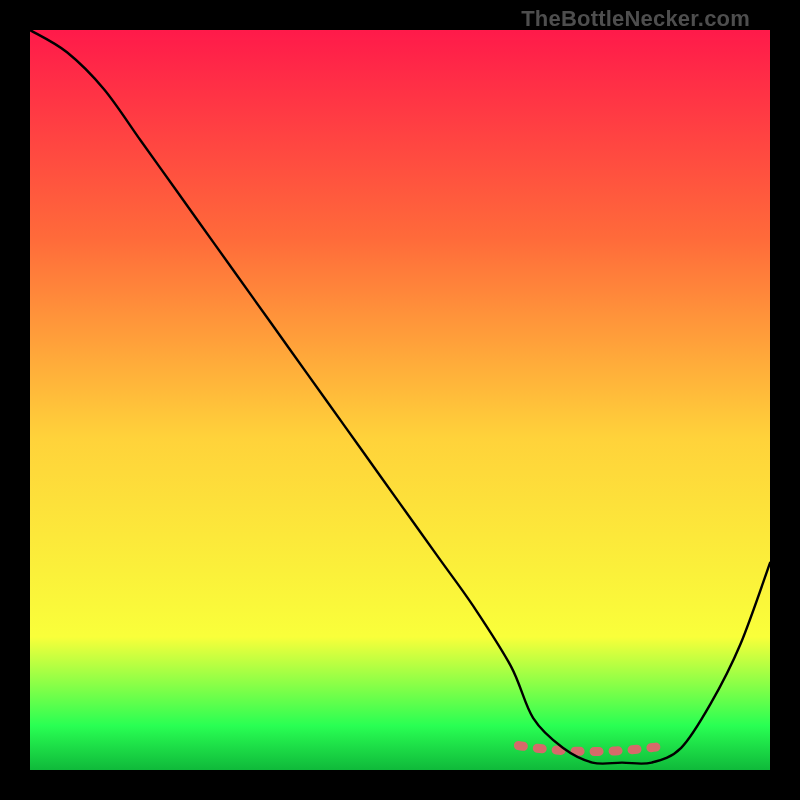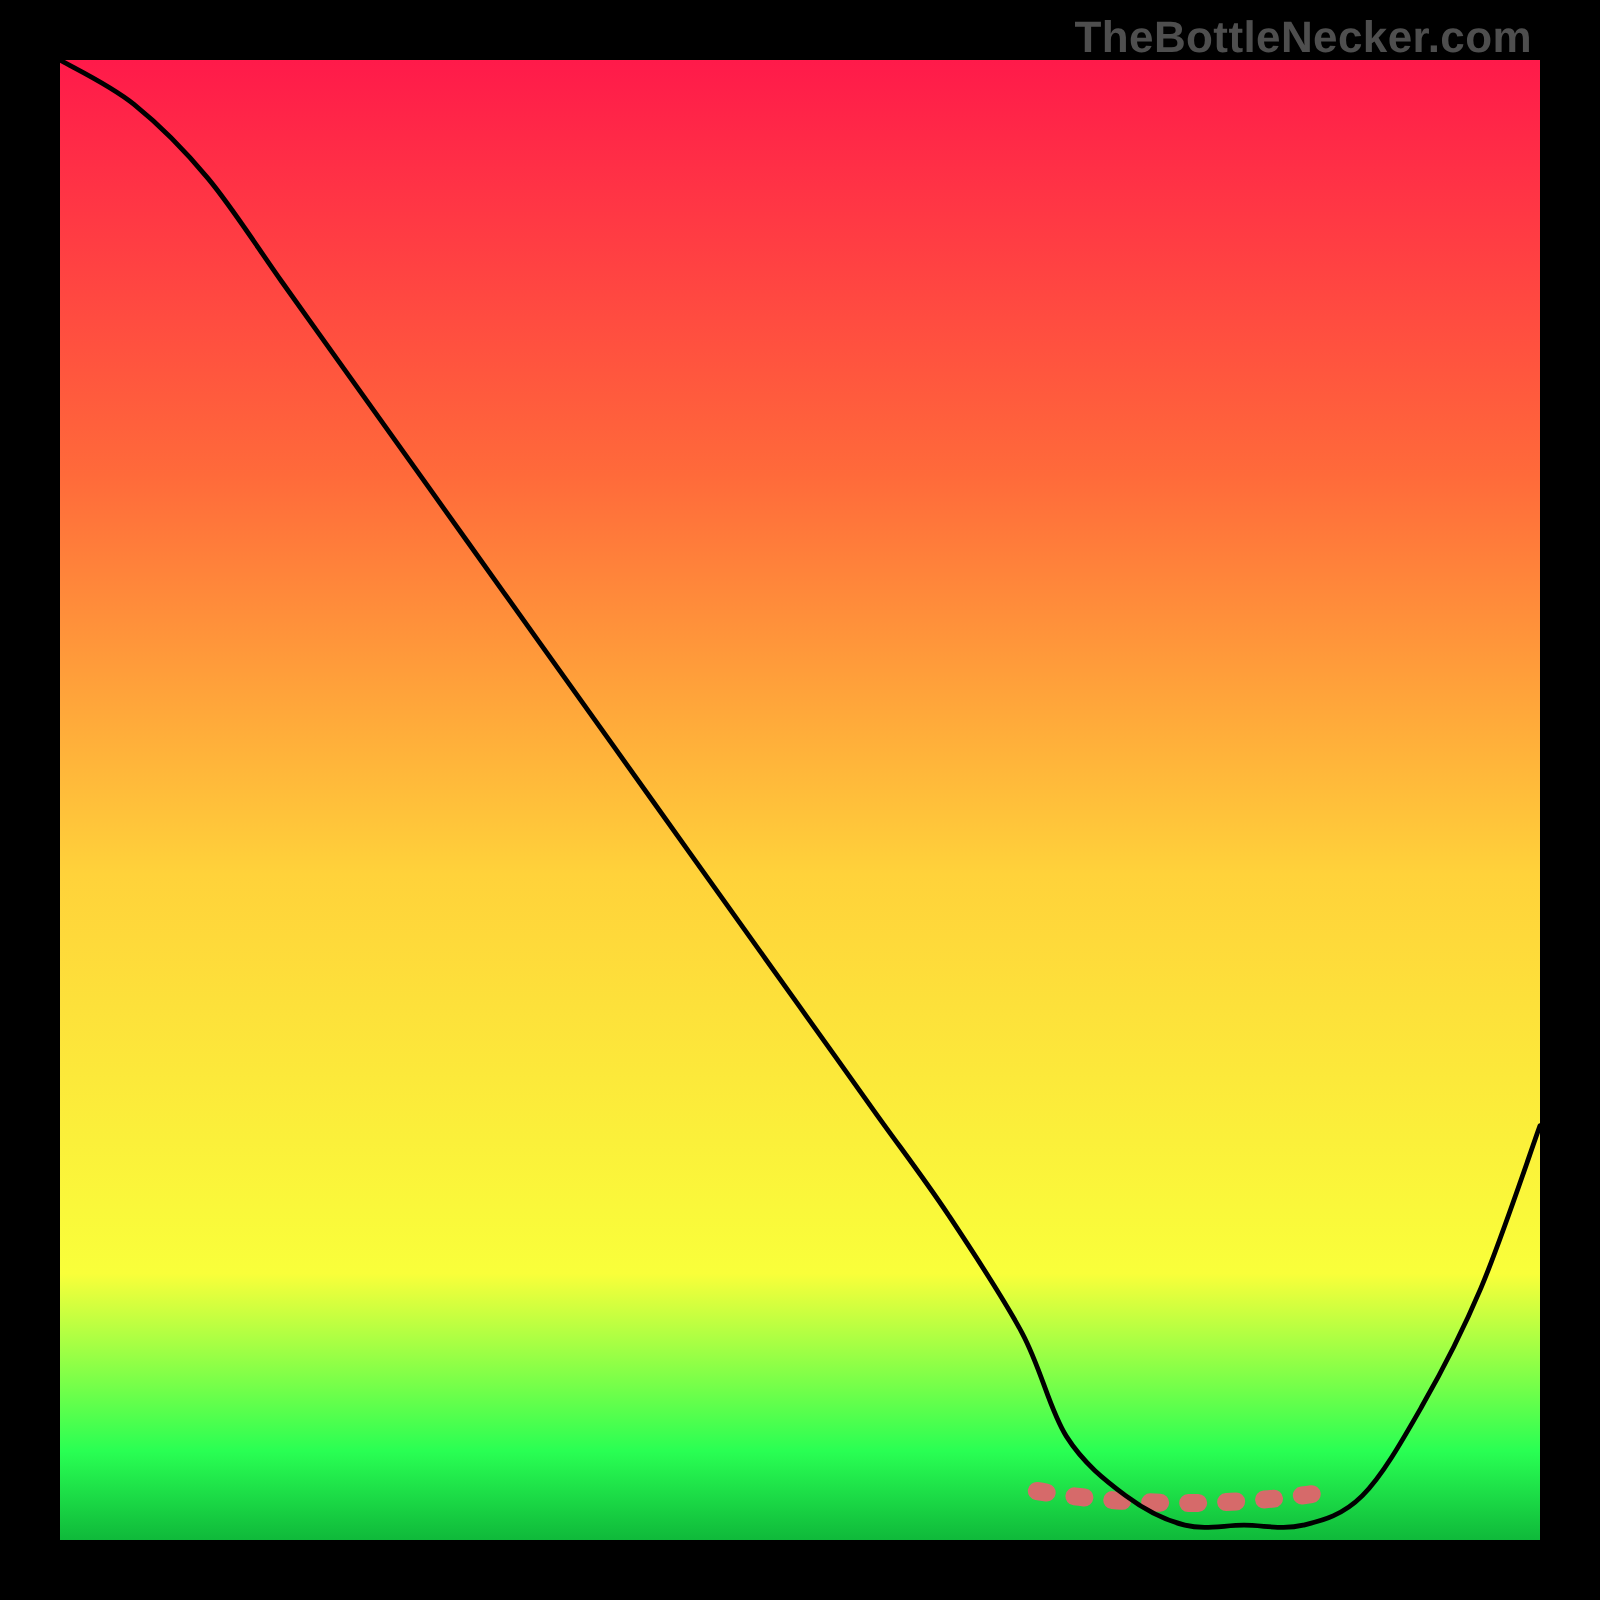--- a/index.html
+++ b/index.html
@@ -9,21 +9,20 @@
     height: 800px;
     background: #000000;
     overflow: hidden;
     font-family: Arial, Helvetica, sans-serif;
   }
   .stage {
     position: relative;
     width: 760px;
     height: 800px;
     background: #000000;
-    padding-left: 16px;
   }
   .attribution {
     position: absolute;
     top: 6px;
     right: 10px;
     color: #4e4e4e;
     font-size: 22px;
     font-weight: bold;
     letter-spacing: 0.2px;
   }

